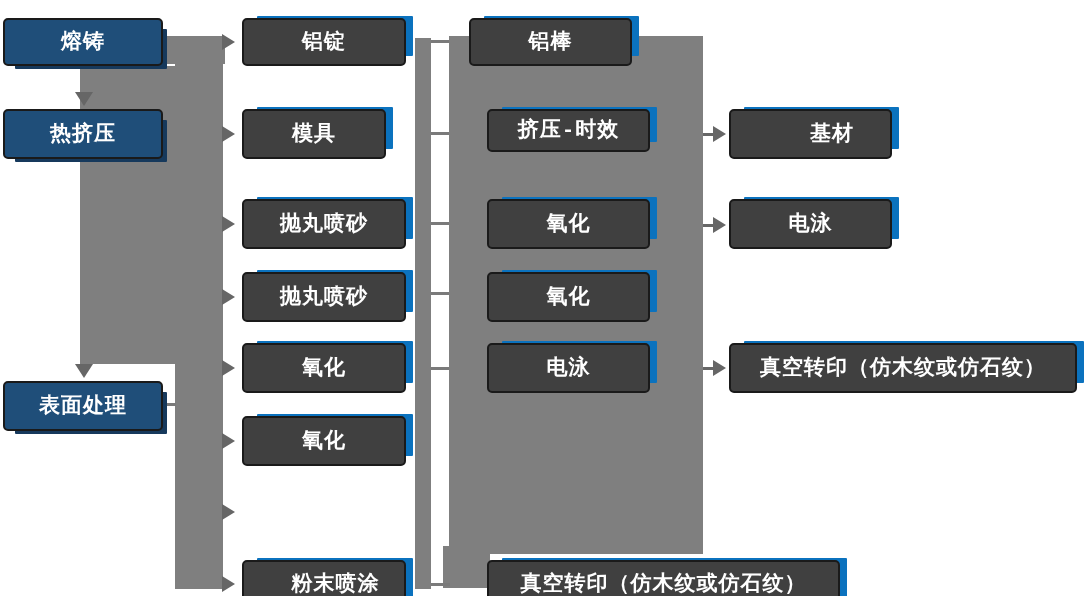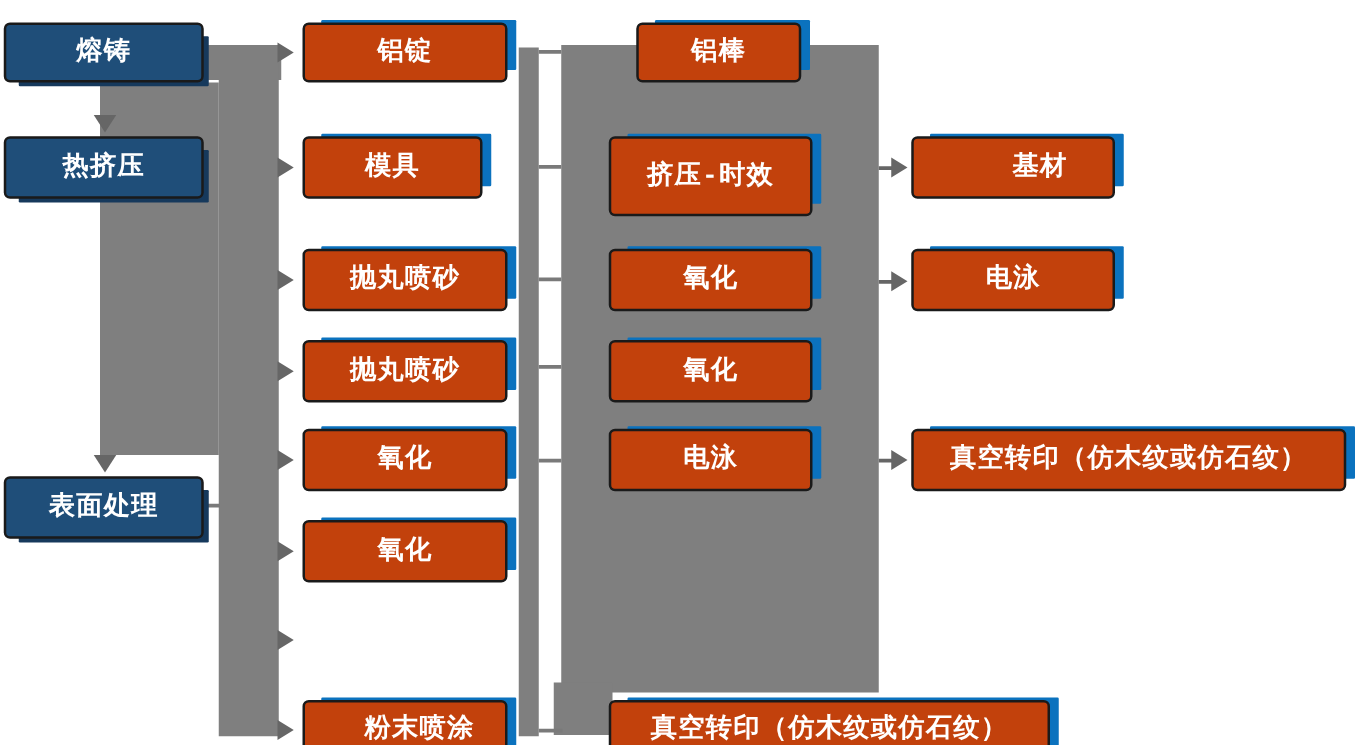--- a/index.html
+++ b/index.html
@@ -8,21 +8,21 @@
     font-family:Liberation Mono, monospace;
     margin-top:16px;
   }
   
   .node{
     position:absolute;display:flex;align-items:center;justify-content:center;
     color:#ffffff;font-weight:bold;font-size:21px;line-height:1;
     border:2px solid #1a1a1a;border-radius:5px;box-sizing:border-box;
     white-space:nowrap;z-index:3;letter-spacing:1px;
   }
-  .node.blue{background:#c2410c;box-shadow:11px -6px 0 -4px #0b72be;}
+  .node.blue{background:#404040;box-shadow:11px -6px 0 -4px #0b72be;}
   .node.dark{background:#1f4e79;box-shadow:8px 7px 0 -4px #16395c;}
   
   .gray{position:absolute;background:#7f7f7f;z-index:1;}
   
   .tap{position:absolute;height:3px;background:#7a7a7a;z-index:1;}
   .stem{position:absolute;height:3px;background:#666666;z-index:2;}
   
   .arrow-right{
     position:absolute;width:0;height:0;z-index:2;
     border-top:8px solid transparent;border-bottom:8px solid transparent;
@@ -78,22 +78,22 @@
   <div class="node dark" style="left:3px;top:365px;width:160px;height:50px;">表面处理</div>
 
   <div class="node blue" style="left:242px;top:2px;width:164px;height:48px;">铝锭</div>
   <div class="node blue" style="left:242px;top:93px;width:144px;height:50px;">模具</div>
   <div class="node blue" style="left:242px;top:183px;width:164px;height:50px;">抛丸喷砂</div>
   <div class="node blue" style="left:242px;top:256px;width:164px;height:50px;">抛丸喷砂</div>
   <div class="node blue" style="left:242px;top:327px;width:164px;height:50px;">氧化</div>
   <div class="node blue" style="left:242px;top:400px;width:164px;height:50px;">氧化</div>
   <div class="node blue" style="left:242px;top:544px;width:164px;height:49px;padding-left:23px;">粉末喷涂</div>
 
-  <div class="node blue" style="left:509px;top:2px;width:132px;height:48px;">铝棒</div>
-  <div class="node blue" style="left:487px;top:93px;width:163px;height:64px;">挤压-时效</div>
+  <div class="node blue" style="left:469px;top:2px;width:163px;height:48px;">铝棒</div>
+  <div class="node blue" style="left:487px;top:93px;width:163px;height:43px;">挤压-时效</div>
   <div class="node blue" style="left:487px;top:183px;width:163px;height:50px;">氧化</div>
   <div class="node blue" style="left:487px;top:256px;width:163px;height:50px;">氧化</div>
   <div class="node blue" style="left:487px;top:327px;width:163px;height:50px;">电泳</div>
   <div class="node blue" style="left:487px;top:544px;width:353px;height:49px;">真空转印（仿木纹或仿石纹）</div>
 
   <div class="node blue" style="left:729px;top:93px;width:163px;height:50px;padding-left:43px;">基材</div>
   <div class="node blue" style="left:729px;top:183px;width:163px;height:50px;">电泳</div>
   <div class="node blue" style="left:729px;top:327px;width:348px;height:50px;">真空转印（仿木纹或仿石纹）</div>
 
 </div>

